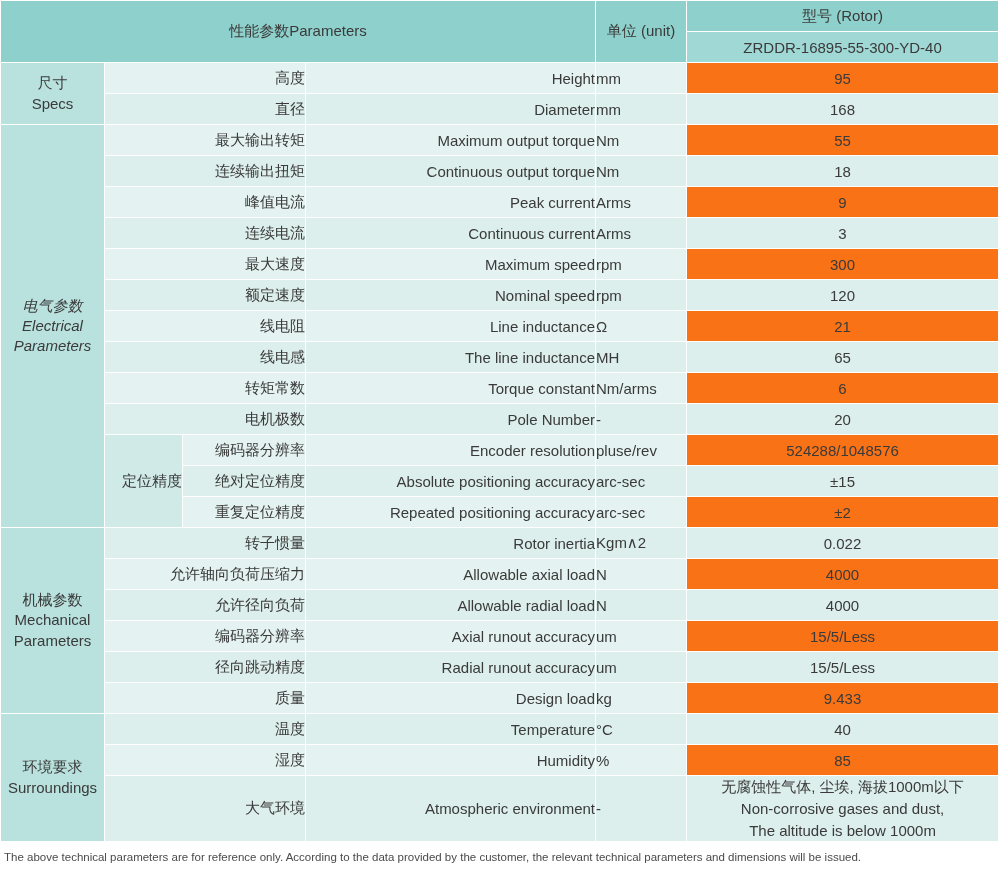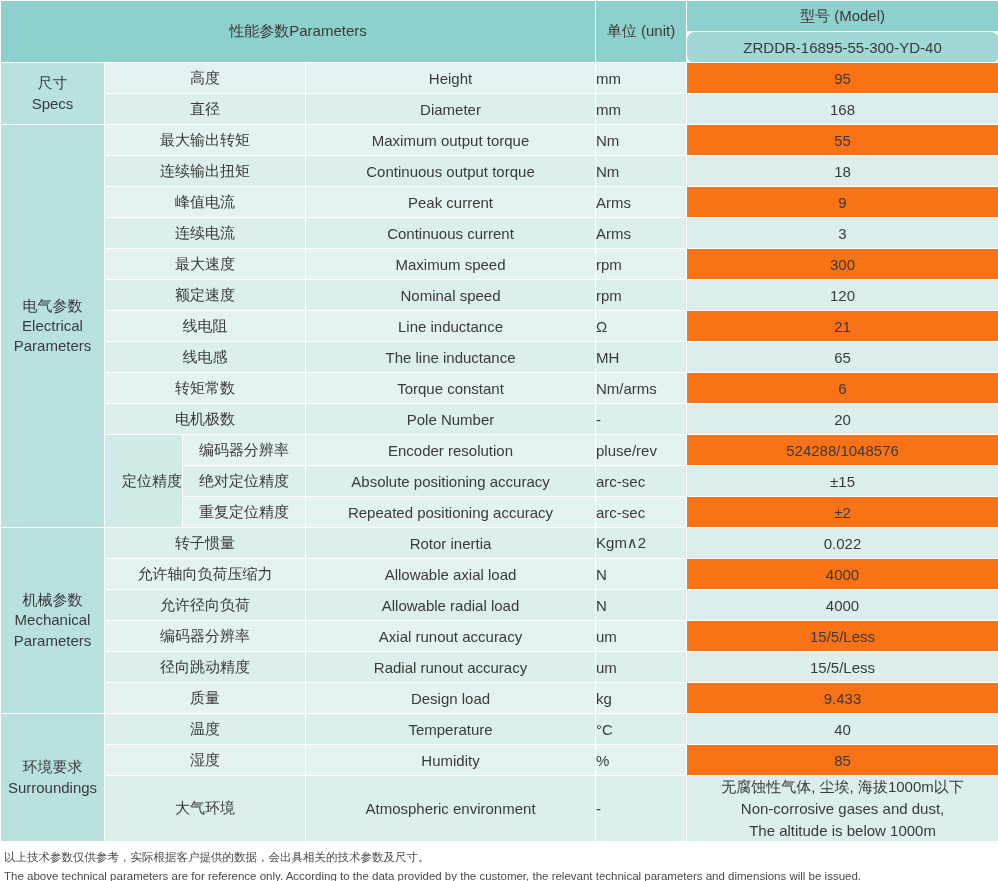--- a/index.html
+++ b/index.html
@@ -45,44 +45,43 @@
     font-size: 16px;
     text-align: center;
     height: 40px;
   }
   .hdr-sub {
     background: #9fd8d4;
     color: #2d4a48;
     font-size: 15px;
     text-align: center;
     height: 28px;
-    border-radius: 8px;
   }
   .group-cell {
     background: #b9e2de;
     text-align: center;
     font-size: 14px;
     line-height: 1.35;
     color: #3a3a3a;
   }
   .sub-group-cell {
     background: #cfeae7;
     text-align: right;
     font-size: 14px;
     color: #3a3a3a;
   }
   .cn-cell {
     background: #e4f3f1;
-    text-align: center;
+    text-align: right;
     font-size: 14.5px;
     margin-top: 8px;
   }
   .en-cell {
     background: #e4f3f1;
-    text-align: center;
+    text-align: right;
     padding-left: 14px;
     font-size: 15px;
   }
   .unit-cell {
     background: #e4f3f1;
     text-align: left;
     font-size: 14.5px;
   }
   .val-cell {
     background: #f97316;
@@ -124,21 +123,21 @@
       <col class="c-sub">
       <col class="c-cn">
       <col class="c-en">
       <col class="c-unit">
       <col class="c-val">
     </colgroup>
     <thead>
       <tr>
         <th class="hdr-top" colspan="4" rowspan="2">性能参数Parameters</th>
         <th class="hdr-top" rowspan="2">单位 (unit)</th>
-        <th class="hdr-top">型号 (Model)</th>
+        <th class="hdr-top">型号 (Rotor)</th>
       </tr>
       <tr>
         <th class="hdr-sub">ZRDDR-16895-55-300-YD-40</th>
       </tr>
     </thead>
     <tbody id="tbody">
         <tr>
           <td class="group-cell" rowspan="2" style="white-space: pre-line; margin-left: 24px;">尺寸
 Specs</td>
           <td class="cn-cell" colspan="2">高度</td>
@@ -146,21 +145,21 @@
           <td class="unit-cell">mm</td>
           <td class="val-cell">95</td>
         </tr>
         <tr class="row-alt">
           <td class="cn-cell" colspan="2">直径</td>
           <td class="en-cell">Diameter</td>
           <td class="unit-cell">mm</td>
           <td class="val-cell">168</td>
         </tr>
         <tr>
-          <td class="group-cell" rowspan="13" style="white-space: pre-line;">电气参数
+          <td class="group-cell" rowspan="13" style="white-space: pre-line; font-style: italic;">电气参数
 Electrical
 Parameters</td>
           <td class="cn-cell" colspan="2">最大输出转矩</td>
           <td class="en-cell">Maximum output torque</td>
           <td class="unit-cell">Nm</td>
           <td class="val-cell">55</td>
         </tr>
         <tr class="row-alt">
           <td class="cn-cell" colspan="2">连续输出扭矩</td>
           <td class="en-cell">Continuous output torque</td>
@@ -292,16 +291,15 @@
           <td class="en-cell tall">Atmospheric environment</td>
           <td class="unit-cell tall">-</td>
           <td class="val-cell multi tall" style="white-space: pre-line;">无腐蚀性气体, 尘埃, 海拔1000m以下
 Non-corrosive gases and dust,
 The altitude is below 1000m</td>
         </tr>
       </tbody>
   </table>
 
   <div class="footnotes">
-    <div>以上技术参数仅供参考，实际根据客户提供的数据，会出具相关的技术参数及尺寸。</div>
     <div>The above technical parameters are for reference only. According to the data provided by the customer, the relevant technical parameters and dimensions will be issued.</div>
   </div>
 </div>
 
 </body></html>

